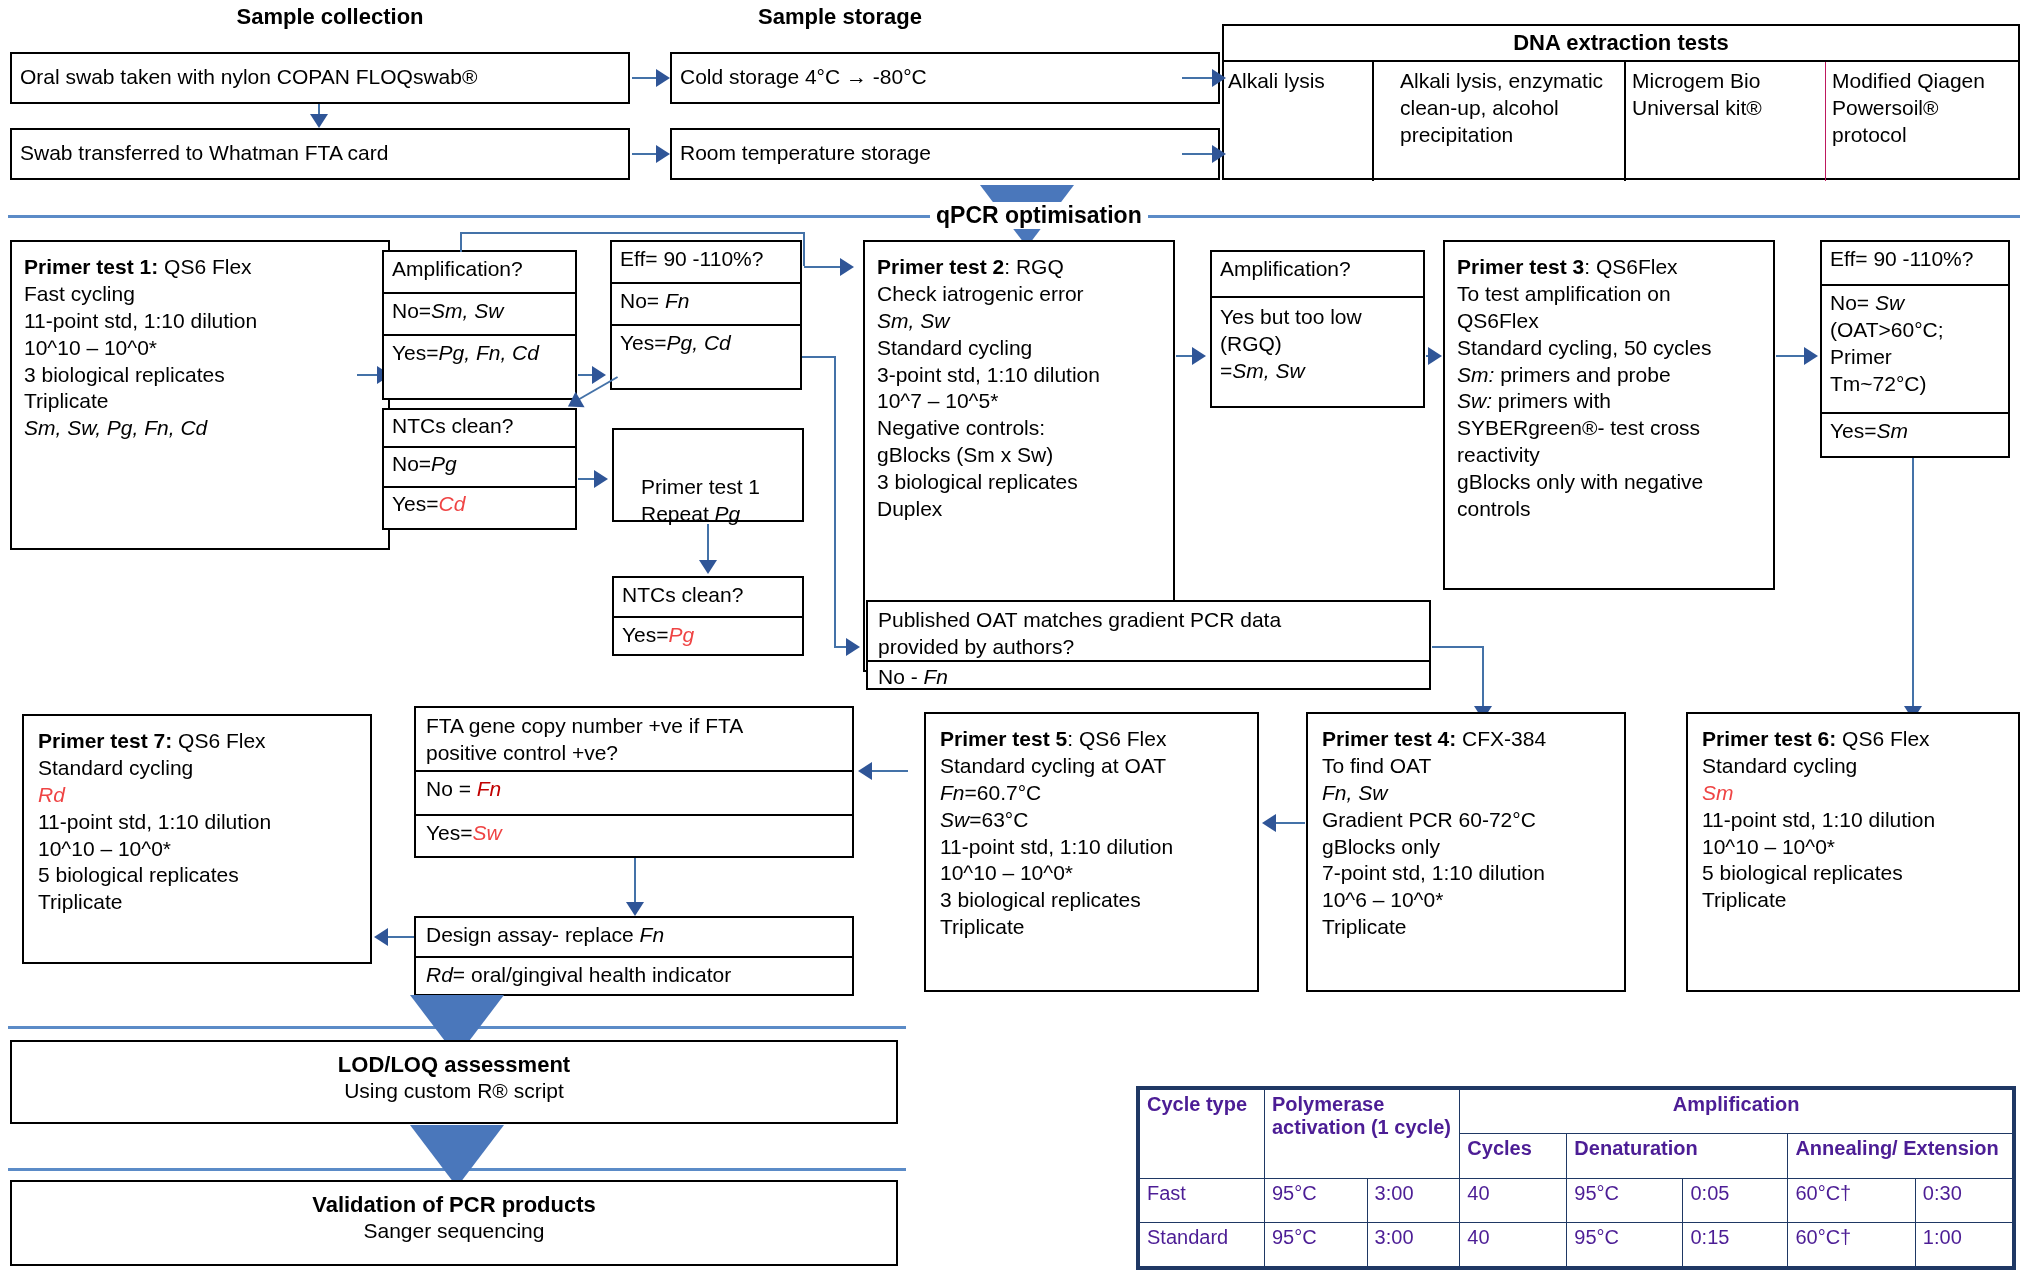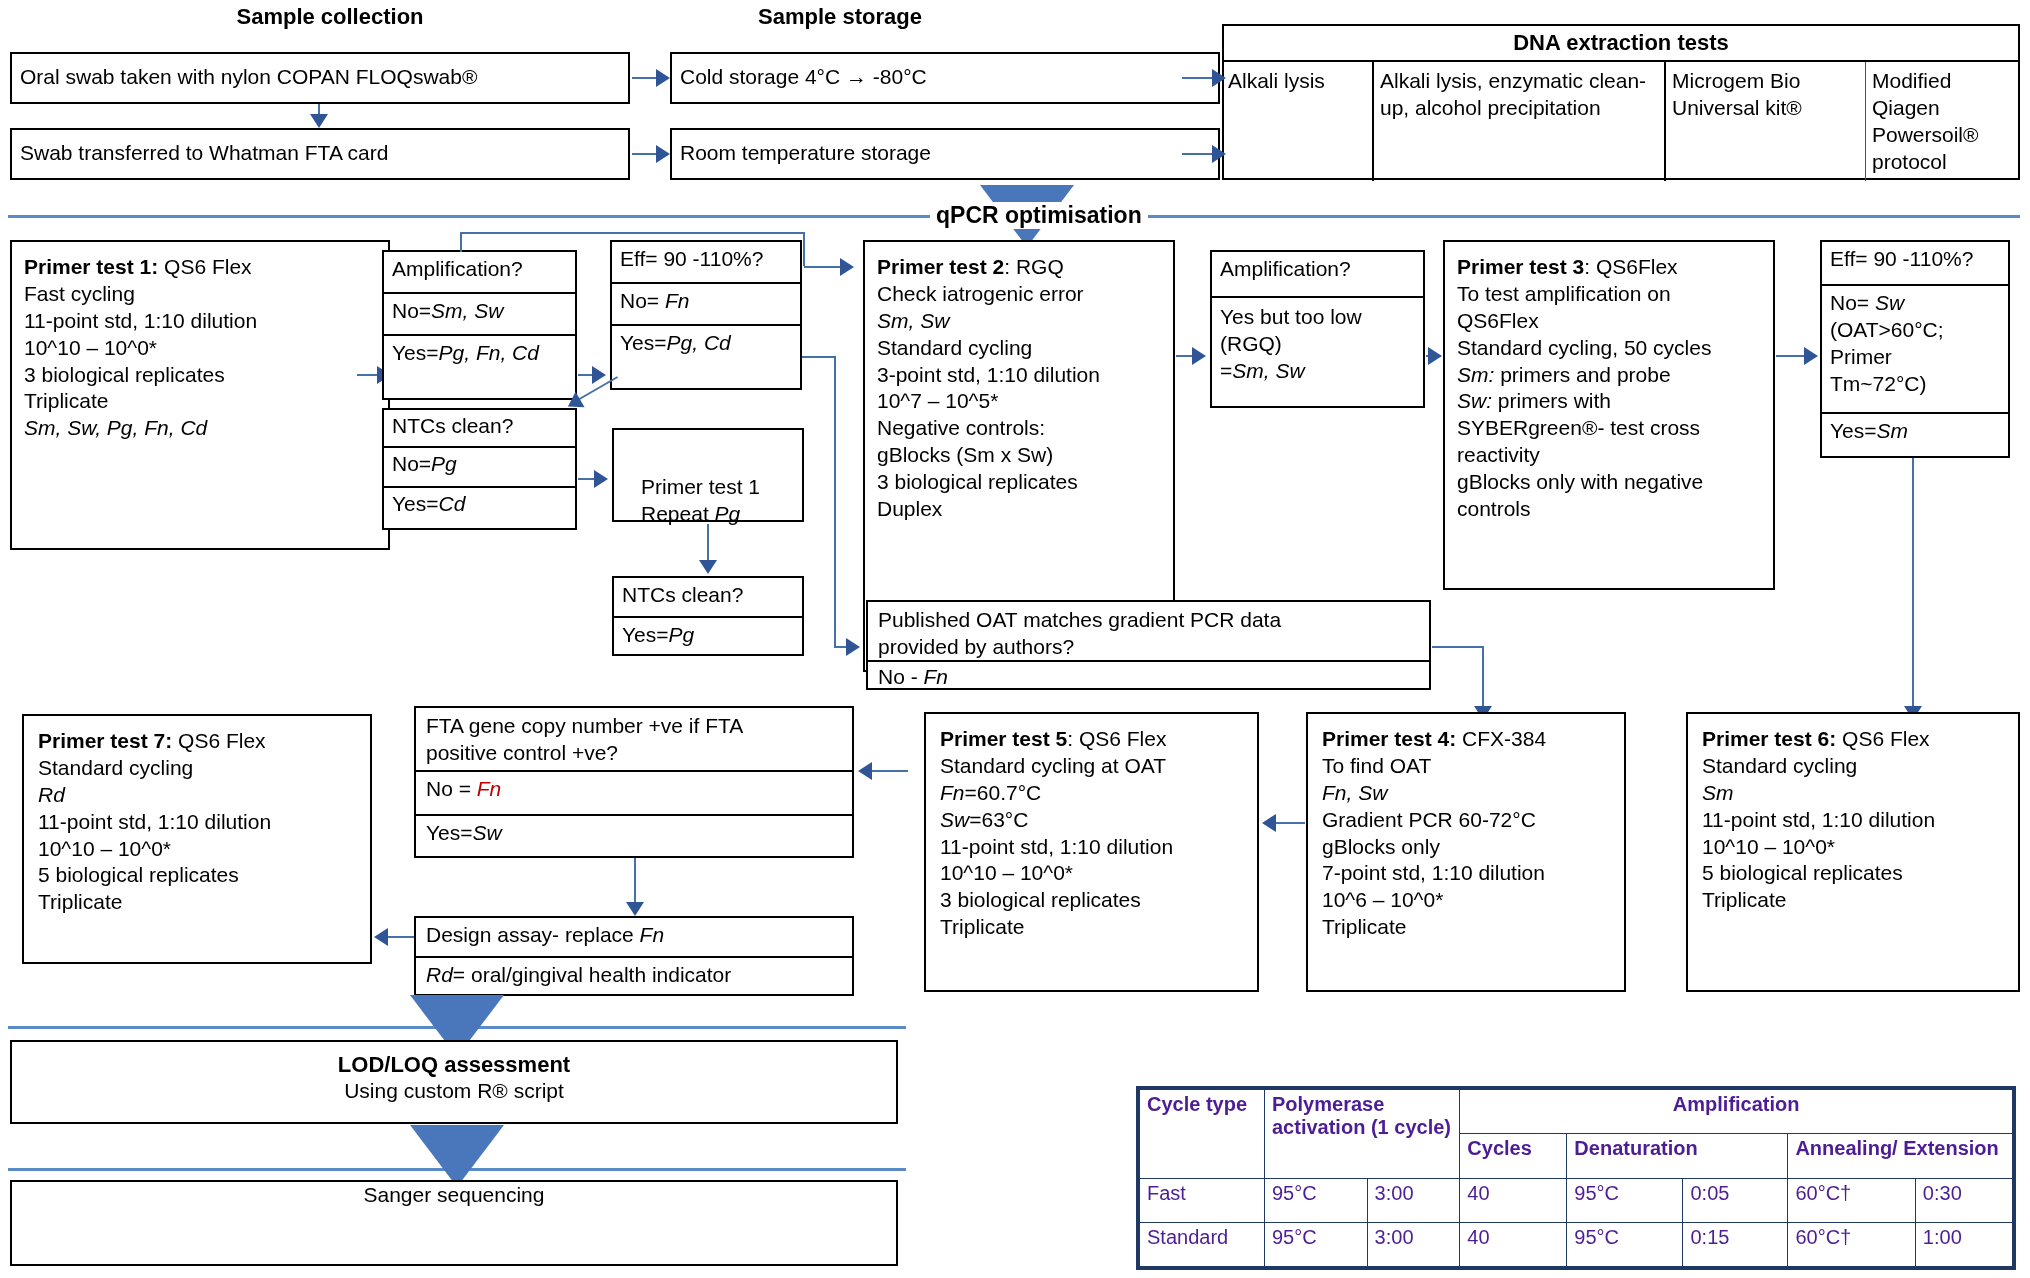--- a/index.html
+++ b/index.html
@@ -5,21 +5,21 @@
   html,body{margin:0;padding:0;background:#ffffff;}
   body{font-family:"Liberation Sans",sans-serif;color:#000;}
   #stage{position:relative;width:2030px;height:1278px;overflow:hidden;background:#fff;}
   .abs{position:absolute;box-sizing:border-box;}
   .box{border:2px solid #000;background:#fff;}
   .hdr{font-weight:bold;text-align:center;font-size:22px;}
   .txt{font-size:21px;line-height:1.28;}
   .pad{padding:5px 8px;}
   .bold{font-weight:bold;}
   .ital{font-style:italic;}
-  .green{color:#000000;font-style:italic;}
+  .green{color:#ef4444;font-style:italic;}
   .red{color:#c00000;font-style:italic;}
   .cell{box-sizing:border-box;}
   .hline{position:absolute;height:2px;background:#4472a8;}
   .vline{position:absolute;width:2px;background:#4472a8;}
   .arrow-r{position:absolute;width:0;height:0;border-top:9px solid transparent;border-bottom:9px solid transparent;border-left:14px solid #2f5597;}
   .arrow-l{position:absolute;width:0;height:0;border-top:9px solid transparent;border-bottom:9px solid transparent;border-right:14px solid #2f5597;}
   .arrow-d{position:absolute;width:0;height:0;border-left:9px solid transparent;border-right:9px solid transparent;border-top:14px solid #2f5597;}
   .bigtri{position:absolute;width:0;height:0;border-left:47px solid transparent;border-right:47px solid transparent;border-top:62px solid #4a77bb;}
   .banner{position:absolute;height:3px;background:#5b8bc7;}
   .bannerlabel{position:absolute;font-weight:bold;font-size:23px;background:#fff;padding:0 6px;}
@@ -57,21 +57,21 @@
 
   <div class="hline" style="left:632px;top:77px;width:26px;"></div>
   <div class="arrow-r" style="left:656px;top:69px;"></div>
   <div class="hline" style="left:632px;top:153px;width:26px;"></div>
   <div class="arrow-r" style="left:656px;top:145px;"></div>
 
   <div class="abs box" style="left:1222px;top:24px;width:798px;height:156px;">
     <div class="hdr" style="padding:4px 0 4px 0;border-bottom:2px solid #000;">DNA extraction tests</div>
     <div style="display:flex;height:119px;">
       <div class="cell txt" style="width:150px;border-right:2px solid #000;padding:6px 4px;">Alkali lysis</div>
-      <div class="cell txt" style="width:292px;border-right:2px solid #000;padding:6px 6px;">Alkali lysis, enzymatic clean-up, alcohol precipitation</div>
+      <div class="cell txt" style="width:232px;border-right:2px solid #000;padding:6px 6px;margin-left:20px;">Alkali lysis, enzymatic clean-up, alcohol precipitation</div>
       <div class="cell txt" style="width:200px;border-right:1px solid #be185d;padding:6px 6px;">Microgem Bio Universal kit®</div>
       <div class="cell txt" style="flex:1;padding:6px 6px;">Modified Qiagen Powersoil® protocol</div>
     </div>
   </div>
 
   <div class="hline" style="left:1182px;top:77px;width:32px;"></div>
   <div class="arrow-r" style="left:1212px;top:69px;"></div>
   <div class="hline" style="left:1182px;top:153px;width:32px;"></div>
   <div class="arrow-r" style="left:1212px;top:145px;"></div>
 
@@ -303,20 +303,21 @@
 
   <div class="abs box" style="left:10px;top:1040px;width:888px;height:84px;">
     <div class="hdr" style="margin-top:10px;">LOD/LOQ assessment</div>
     <div class="txt" style="text-align:center;">Using custom R® script</div>
   </div>
 
   <div class="banner" style="left:8px;top:1168px;width:898px;"></div>
   <div class="bigtri" style="left:410px;top:1125px;"></div>
 
   <div class="abs box" style="left:10px;top:1180px;width:888px;height:86px;">
+    <div class="hdr" style="margin-top:10px;">Validation of PCR products</div>
     <div class="txt" style="text-align:center;">Sanger sequencing</div>
   </div>
 
   <div class="abs tblwrap" style="left:1136px;top:1086px;width:880px;height:184px;">
     <table class="cyc">
       <tbody>
           <tr>
         <td class="h" rowspan="2" style="width:110px;">Cycle type</td>
         <td class="h" rowspan="2" colspan="2" style="width:175px;">
           <div>Polymerase activation (1 cycle)</div>

